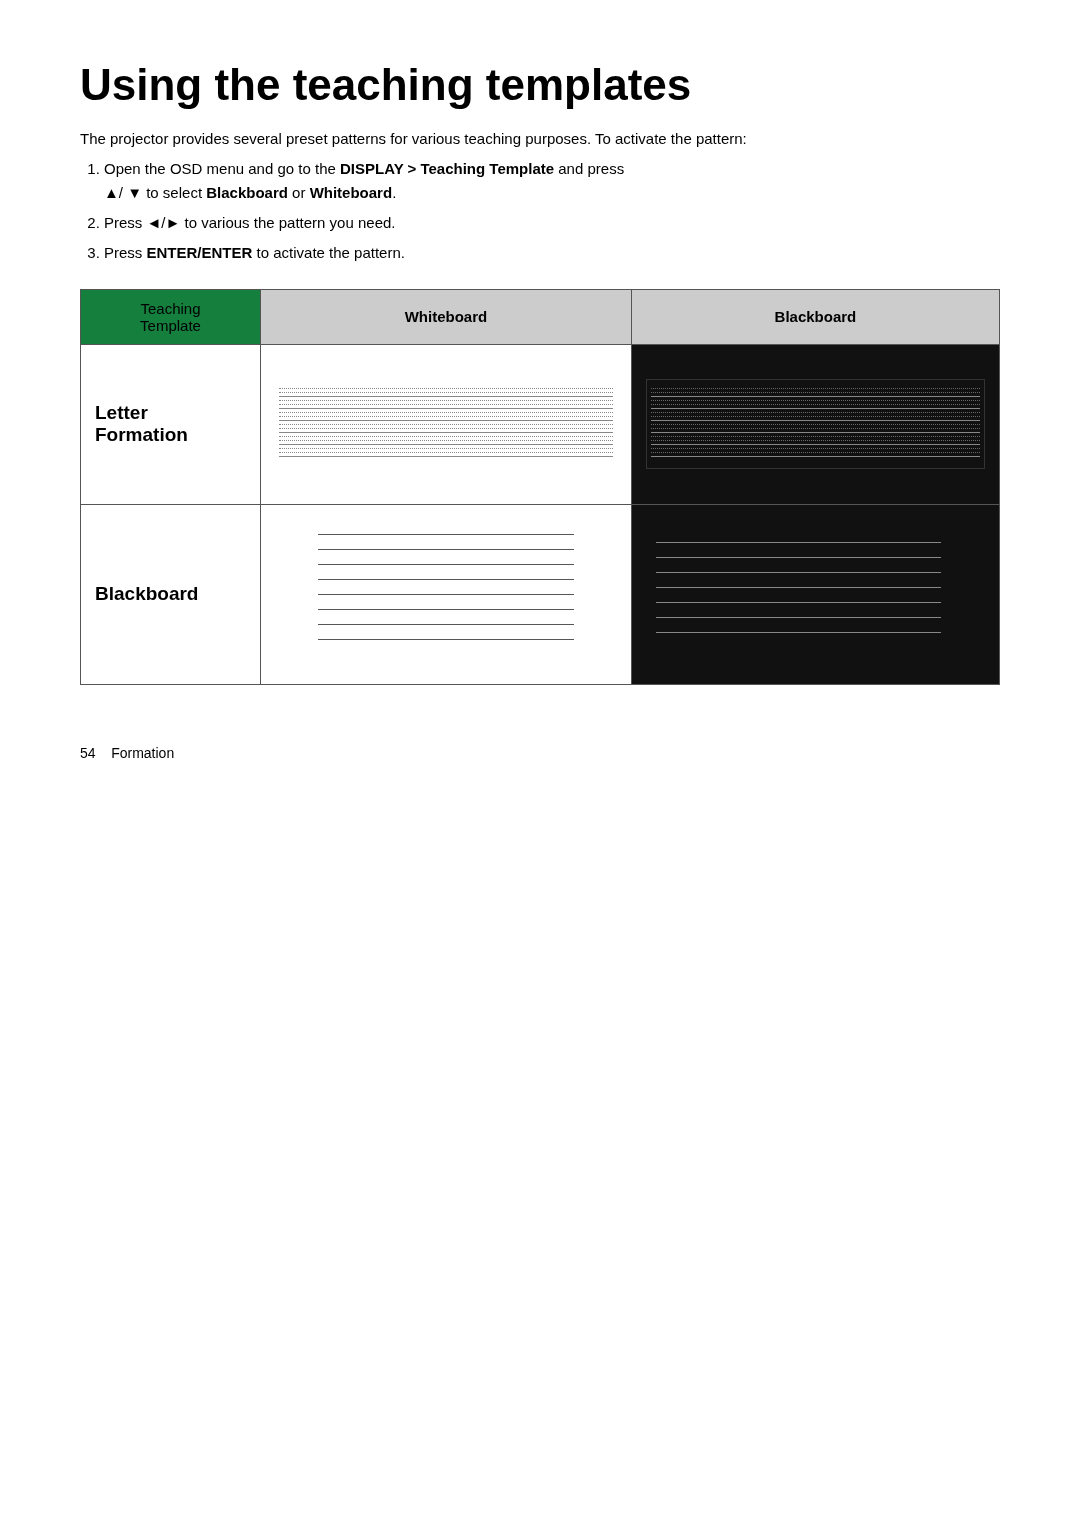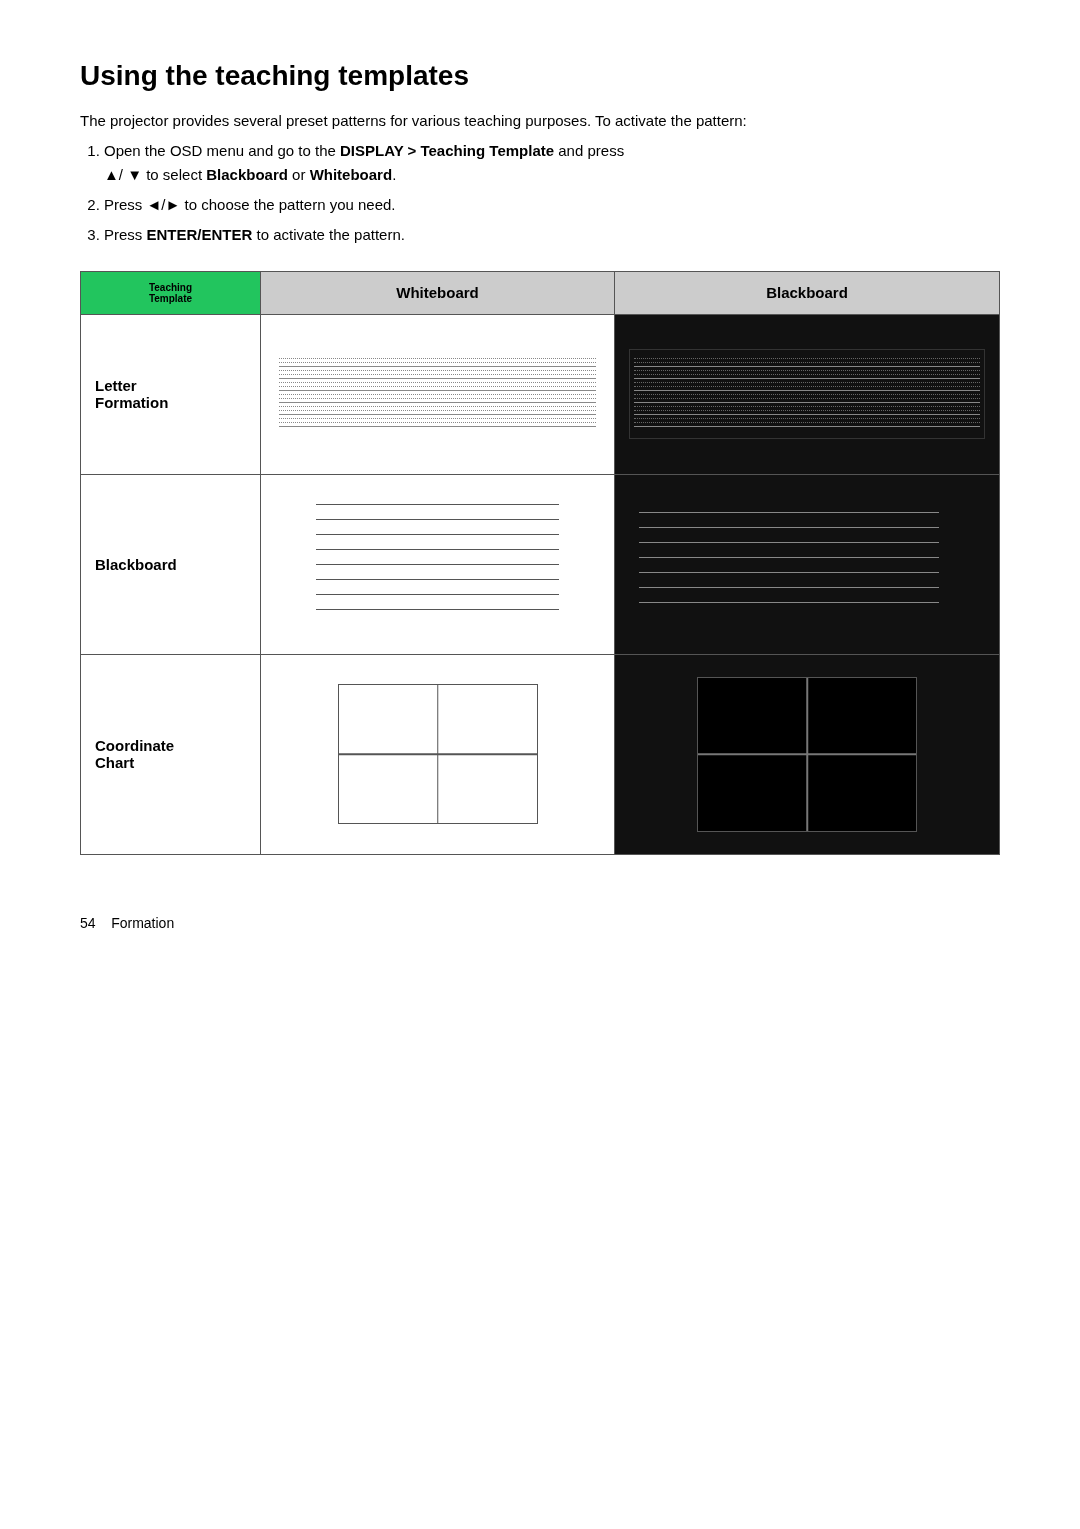--- a/index.html
+++ b/index.html
@@ -7,21 +7,21 @@
       background: #fff;
       font-family: Arial, Helvetica, sans-serif;
       font-size: 15px;
       color: #000;
       width: 1080px;
       min-height: 1529px;
       padding: 60px 80px 60px 80px;
     }
 
     h1 {
-      font-size: 28px;
+      font-size: 44px;
       font-weight: bold;
       margin-bottom: 18px;
       font-family: Arial, Helvetica, sans-serif;
     }
 
     .intro-text {
       font-size: 15px;
       line-height: 1.5;
       margin-bottom: 6px;
     }
@@ -46,40 +46,40 @@
 
     .teaching-table th,
     .teaching-table td {
       border: 1.5px solid #555;
       padding: 10px 14px;
       vertical-align: middle;
     }
 
     .col-template {
       width: 180px;
-      background: #22c55e;
-      font-weight: bold;
-      font-size: 10px;
+      background: #15803d;
+      font-weight: normal;
+      font-size: 15px;
     }
 
     .col-whiteboard {
       background: #ccc;
       font-weight: bold;
       font-size: 15px;
     }
 
     .col-blackboard {
       background: #ccc;
       font-weight: bold;
       font-size: 15px;
     }
 
     .row-label {
       font-weight: bold;
-      font-size: 15px;
+      font-size: 19px;
       vertical-align: middle;
       padding: 18px 14px;
     }
 
     .preview-cell {
       padding: 18px 20px;
       vertical-align: middle;
     }
 
     
@@ -187,21 +187,21 @@
 
 <h1>Using the teaching templates</h1>
 
 <p class="intro-text">The projector provides several preset patterns for various teaching purposes. To activate the pattern:</p>
 
 <ol>
   <li>
     Open the OSD menu and go to the <strong>DISPLAY &gt; Teaching Template</strong> and press<br>
     ▲/ ▼ to select <strong>Blackboard</strong> or <strong>Whiteboard</strong>.
   </li>
-  <li>Press ◄/► to choose the pattern you need.</li>
+  <li>Press ◄/► to various the pattern you need.</li>
   <li>Press <strong>ENTER/ENTER</strong> to activate the pattern.</li>
 </ol>
 
 <table class="teaching-table">
   <thead>
     <tr>
       <th class="col-template">Teaching<br>Template</th>
       <th class="col-whiteboard">Whiteboard</th>
       <th class="col-blackboard">Blackboard</th>
     </tr>
@@ -281,39 +281,18 @@
           <span class="ws-line-black"></span>
           <span class="ws-line-black"></span>
           <span class="ws-line-black"></span>
           <span class="ws-line-black"></span>
           <span class="ws-line-black"></span>
           <span class="ws-line-black"></span>
         </div>
       </td>
     </tr>
 
-    <tr class="row-coord">
-      <td class="row-label">
-        <strong>Coordinate<br>Chart</strong>
-      </td>
-      <td class="preview-cell">
-        <div class="coord-container">
-          <div class="coord-box-white">
-            <div class="cv"></div>
-            <div class="ch"></div>
-          </div>
-        </div>
-      </td>
-      <td class="bb-cell">
-        <div class="coord-container">
-          <div class="coord-box-black">
-            <div class="cv-b"></div>
-            <div class="ch-b"></div>
-          </div>
-        </div>
-      </td>
-    </tr>
   </tbody>
 </table>
 
 <div class="footer">
   <span>54</span>&nbsp;&nbsp;&nbsp;&nbsp;<span>Formation</span>
 </div>
 
 </body></html>

